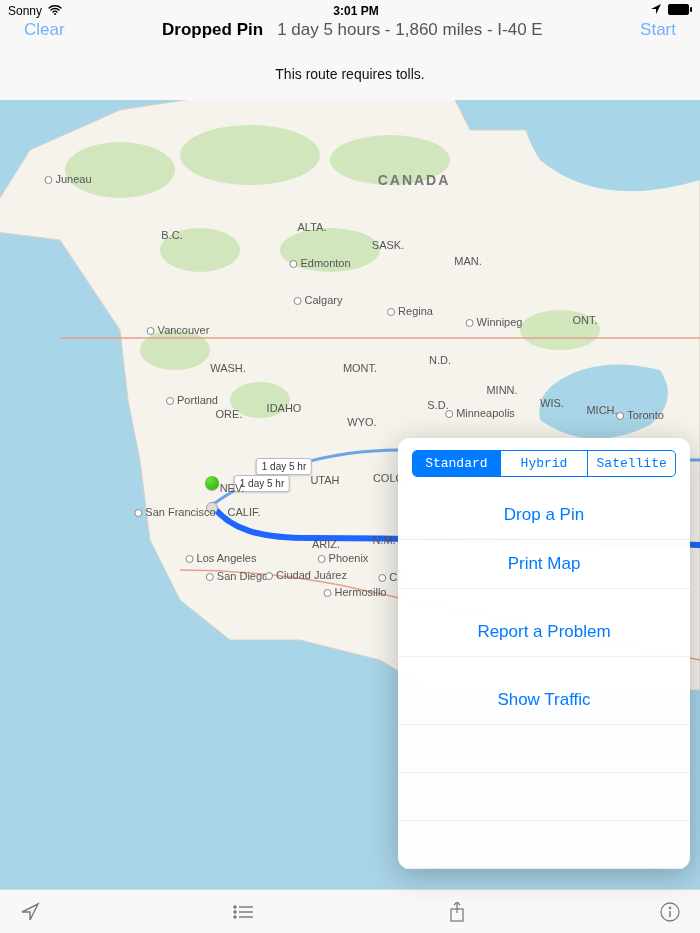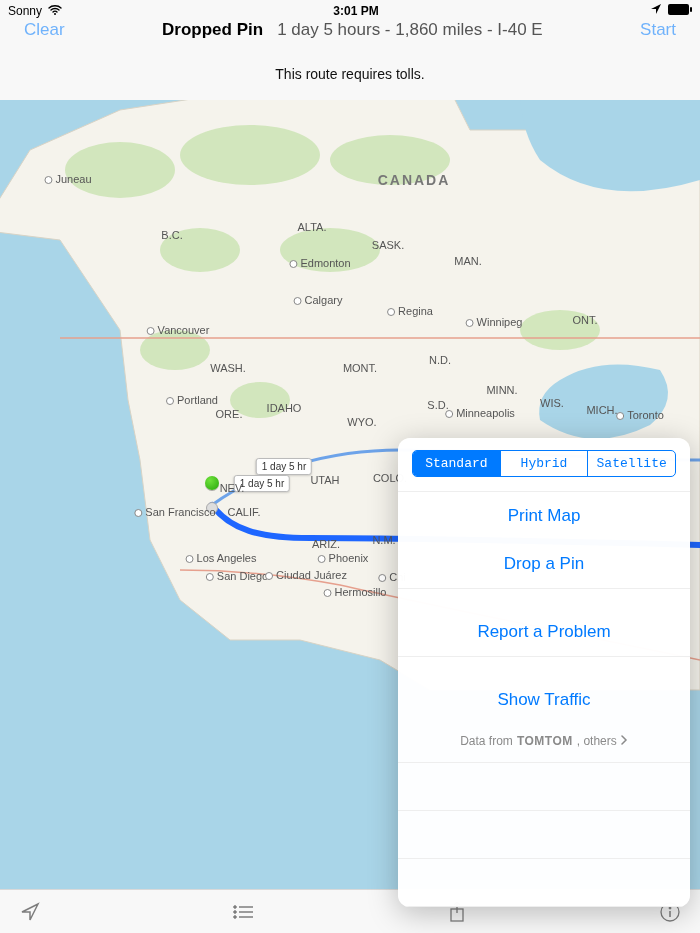--- a/index.html
+++ b/index.html
@@ -168,36 +168,26 @@
   <div class="map-label city" style="left:355px; top:492px;">Hermosillo</div>
   <div class="map-label city" style="left:392px; top:477px;">Chi</div>
 </div>
 
 <div class="popover">
   <div class="seg">
     <div class="sel">Standard</div>
     <div>Hybrid</div>
     <div>Satellite</div>
   </div>
+  <div class="row first">Drop a Pin</div>
   <div class="row">Print Map</div>
-  <div class="row first">Drop a Pin</div>
   <div class="gap"></div>
   <div class="row first">Report a Problem</div>
   <div class="gap"></div>
   <div class="row first">Show Traffic</div>
-  <div class="attr">
-    <span>Data from</span>
-    <span class="tom">TOMTOM</span>
-    <span>, others</span>
-    <span>
-      <svg width="7" height="10" viewBox="0 0 7 10">
-            <path d="M1 1 L5 5 L1 9" stroke="#8a8a8a" stroke-width="1.5" fill="none" stroke-linecap="round"></path>
-          </svg>
-    </span>
-  </div>
   <div class="blank-rows">
     <div></div>
         <div></div>
         <div></div>
   </div>
 </div>
 
 <div class="toolbar">
   <div class="tb">
     <svg width="20" height="20" viewBox="0 0 20 20">

